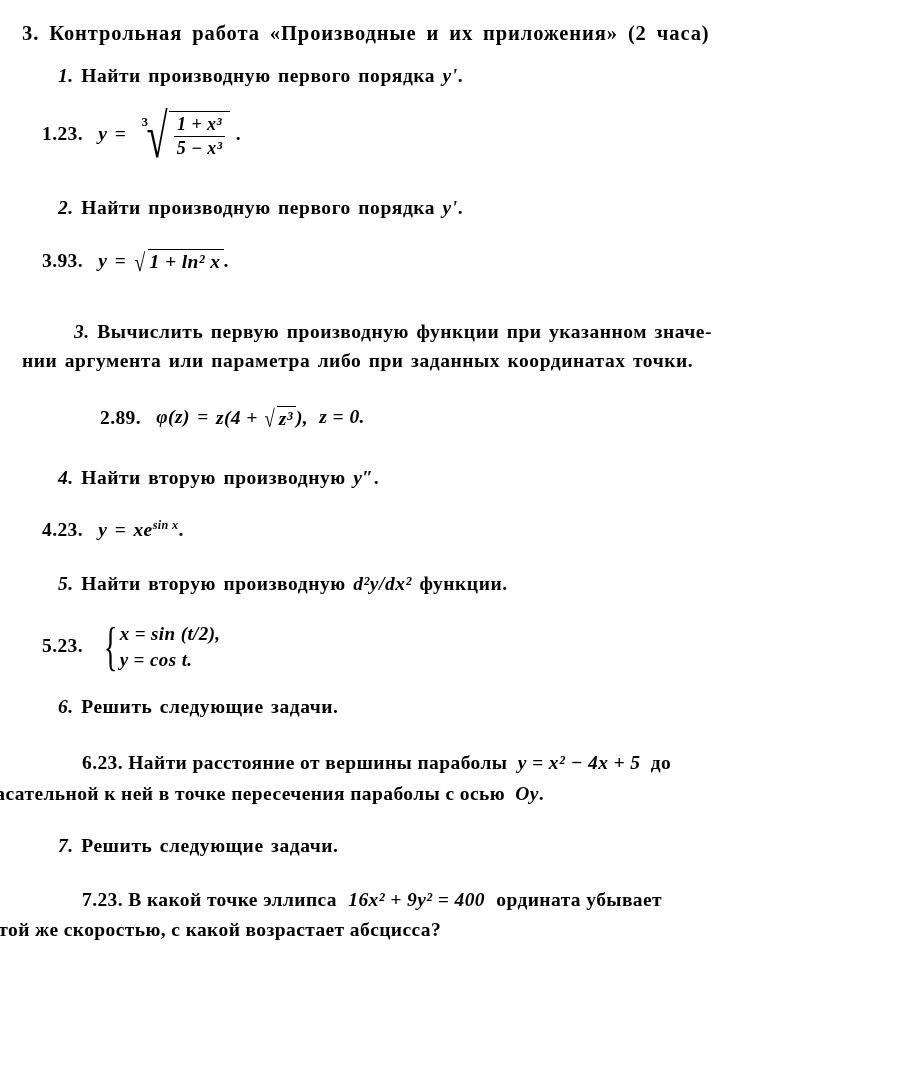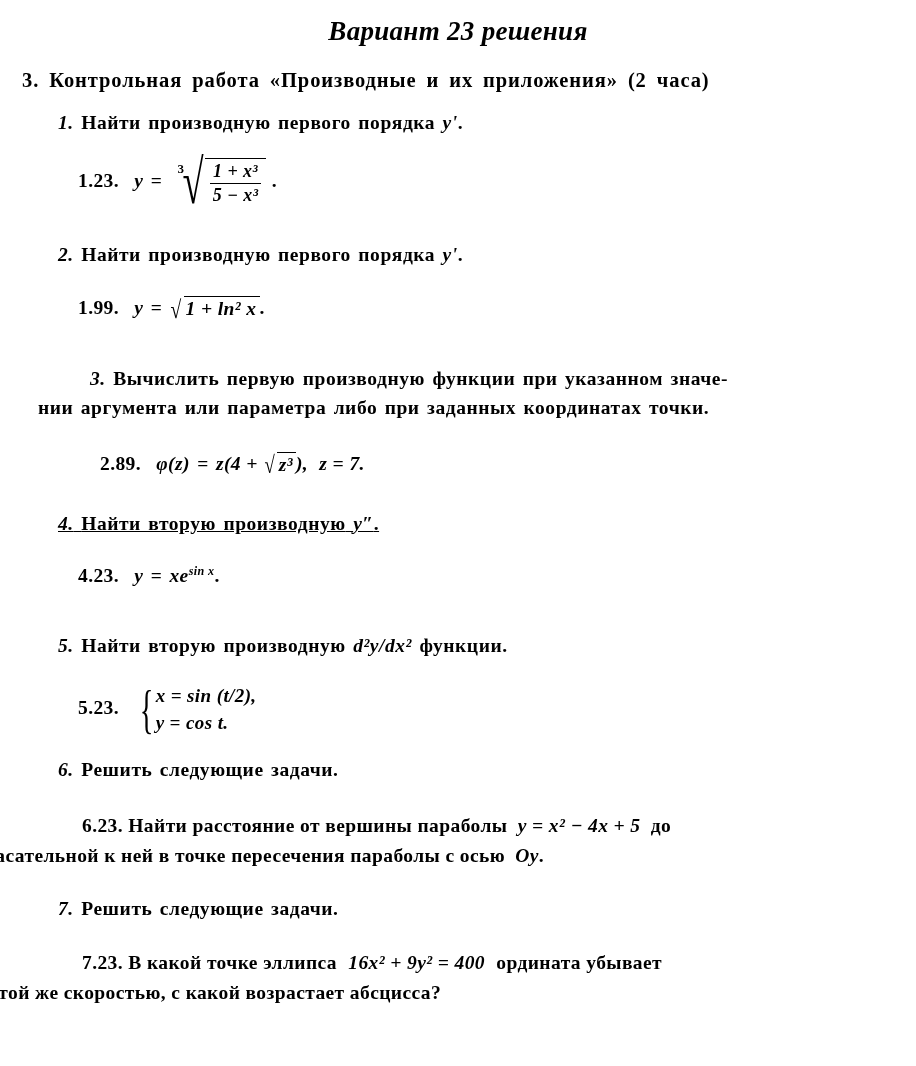--- a/index.html
+++ b/index.html
@@ -140,32 +140,31 @@
     margin-right: -4px;
   }
   .system .rows {
     display: inline-block;
     text-align: left;
     font-size: 19px;
   }
   .system .rows > div { line-height: 1.42; white-space: nowrap; }
 
   .indent-1 { margin-left: 58px; }
-  .indent-2 { margin-left: 78px; }
+  .indent-2 { margin-left: 42px; }
   .indent-3 { margin-left: 100px; }
-  .hang { margin-left: 38px; text-indent: 52px; }
+  .hang { margin-left: 22px; text-indent: 52px; }
   .hang2 { margin-left: 22px; text-indent: 60px; }
   .nowrap { white-space: nowrap; }
 </style>
 </head>
 <body>
 
 <div class="page">
 
-  <div class="doc-title">Вариант 23 решения</div>
 
   <div class="section-header">
     <span>3. Контрольная работа «Производные и их приложения» (2 часа)</span>
   </div>
 
   <div class="task-heading indent-1" style="margin-top:20px;">
     <span class="task-num">1.</span>
     <span>Найти производную первого порядка</span>
     <span class="mi">y'</span><span>.</span>
   </div>
@@ -187,21 +186,21 @@
     <span>.</span>
   </div>
 
   <div class="task-heading indent-1" style="margin-top:36px;">
     <span class="task-num">2.</span>
     <span>Найти производную первого порядка</span>
     <span class="mi">y'</span><span>.</span>
   </div>
 
   <div class="formula-line indent-2" style="margin-top:30px;">
-    <span class="fnum">1.99.</span>
+    <span class="fnum">3.93.</span>
     <span class="mi" style="margin-left:10px;">y</span>
     <span class="op">=</span>
     <span class="rad">
       <span class="rad-sign" style="font-size:25px;">√</span>
       <span class="rad-body mi">1 + ln² x</span>
     </span><span>.</span>
   </div>
 
   <div class="task-heading hang" style="margin-top:40px; line-height:1.5;">
     <span class="task-num">3.</span>
@@ -211,37 +210,37 @@
 
   <div class="formula-line indent-3" style="margin-top:30px;">
     <span class="fnum">2.89.</span>
     <span class="mi" style="margin-left:10px;">φ(z)</span>
     <span class="op">=</span>
     <span class="mi">z(4 +</span>
     <span class="rad">
       <span class="rad-sign" style="font-size:24px;">√</span>
       <span class="rad-body mi">z³</span>
     </span><span class="mi">),</span>
-    <span class="mi" style="margin-left:6px;">z = 7.</span>
-  </div>
-
-  <div class="task-heading indent-1" style="margin-top:34px;text-decoration:underline;">
+    <span class="mi" style="margin-left:6px;">z = 0.</span>
+  </div>
+
+  <div class="task-heading indent-1" style="margin-top:34px;">
     <span class="task-num">4.</span>
     <span>Найти вторую производную</span>
     <span class="mi">y″</span><span>.</span>
   </div>
 
   <div class="formula-line indent-2" style="margin-top:30px;">
     <span class="fnum">4.23.</span>
     <span class="mi" style="margin-left:10px;">y</span>
     <span class="op">=</span>
     <span class="mi">xe</span><span class="sup-up mi">sin x</span><span>.</span>
   </div>
 
-  <div class="task-heading indent-1" style="margin-top:48px;">
+  <div class="task-heading indent-1" style="margin-top:32px;">
     <span class="task-num">5.</span>
     <span>Найти вторую производную</span>
     <span class="mi">d²y/dx²</span>
     <span>функции.</span>
   </div>
 
   <div class="formula-line indent-2" style="margin-top:26px;">
     <span class="fnum">5.23.</span>
     <span class="system" style="margin-left:10px;">
       <span class="brace">{</span>

